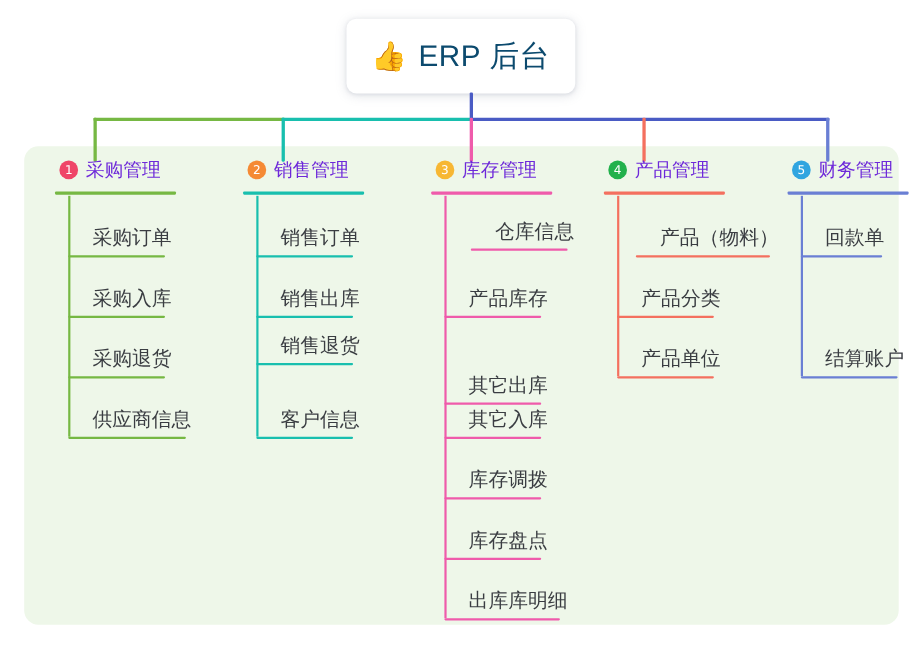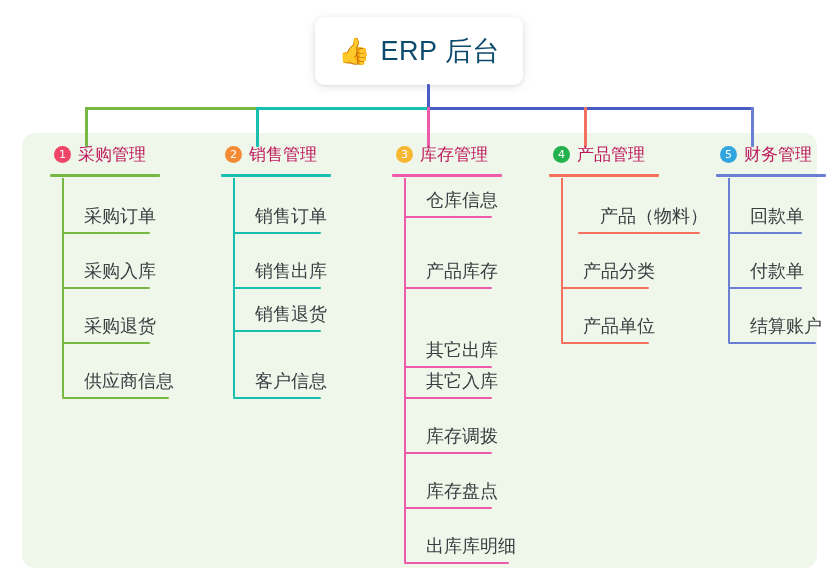--- a/index.html
+++ b/index.html
@@ -90,21 +90,21 @@
     border-radius: 50%;
     color: #ffffff;
     font-size: 11px;
     line-height: 17px;
     text-align: center;
     flex: 0 0 auto;
     font-family: "DejaVu Sans", sans-serif;
   }
   .col-title {
     font-size: 17px;
-    color: #be185d;
+    color: #6d28d9;
     white-space: nowrap;
     font-family: Liberation Serif, serif;
   }
   .col-underline {
     position: absolute;
     left: 14px;
     top: 34px;
     height: 3px;
     border-radius: 1px;
   }
@@ -210,21 +210,21 @@
           <div class="leaf-underline" style="width: 88px; background: rgb(24, 191, 174);"></div>
         </div>
       </div>
       <div class="column" style="left: 378px;">
         <div class="col-header">
           <span class="badge" style="background: rgb(247, 183, 51);">3</span>
           <span class="col-title">库存管理</span>
         </div>
         <div class="col-underline" style="width: 110px; background: rgb(239, 91, 171);"></div>
         <div class="col-spine" style="height: 384px; background: rgb(239, 91, 171);"></div>
-        <div class="leaf" style="top: 46px; width: 88px; height: 32px;">
+        <div class="leaf" style="top: 56px; width: 88px; height: 32px; margin-left: 24px;">
           <span class="leaf-label">仓库信息</span>
           <div class="leaf-underline" style="width: 88px; background: rgb(239, 91, 171);"></div>
         </div>
         <div class="leaf" style="top: 117px; width: 88px; height: 32px;">
           <span class="leaf-label">产品库存</span>
           <div class="leaf-underline" style="width: 88px; background: rgb(239, 91, 171);"></div>
         </div>
         <div class="leaf" style="top: 172px; width: 88px; height: 32px; margin-top: 24px;">
           <span class="leaf-label">其它出库</span>
           <div class="leaf-underline" style="width: 88px; background: rgb(239, 91, 171);"></div>
@@ -270,24 +270,20 @@
         <div class="col-header">
           <span class="badge" style="background: rgb(48, 165, 224);">5</span>
           <span class="col-title">财务管理</span>
         </div>
         <div class="col-underline" style="width: 110px; background: rgb(106, 127, 212);"></div>
         <div class="col-spine" style="height: 164px; background: rgb(106, 127, 212);"></div>
         <div class="leaf" style="top: 62px; width: 74px; height: 32px;">
           <span class="leaf-label">回款单</span>
           <div class="leaf-underline" style="width: 74px; background: rgb(106, 127, 212);"></div>
         </div>
-        <div class="leaf" style="top: 117px; width: 74px; height: 32px;">
-          <span class="leaf-label">付款单</span>
-          <div class="leaf-underline" style="width: 74px; background: rgb(106, 127, 212);"></div>
-        </div>
         <div class="leaf" style="top: 172px; width: 88px; height: 32px;">
           <span class="leaf-label">结算账户</span>
           <div class="leaf-underline" style="width: 88px; background: rgb(106, 127, 212);"></div>
         </div>
       </div>
     </div>
 
 </div>
 
 </body></html>

